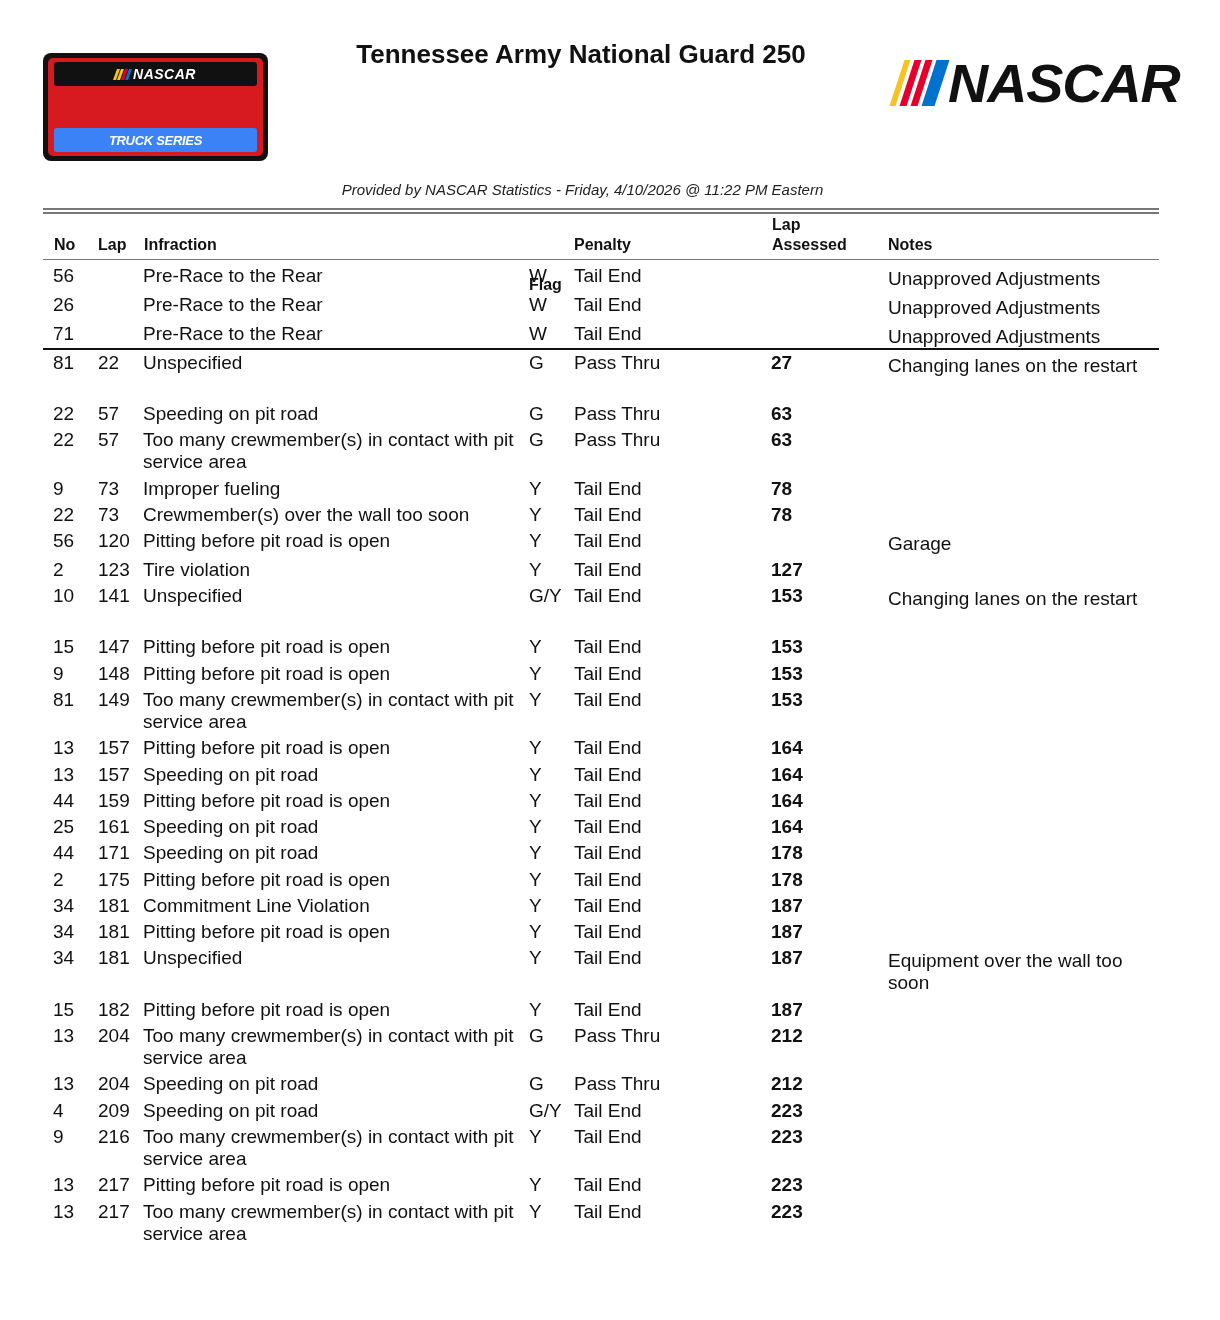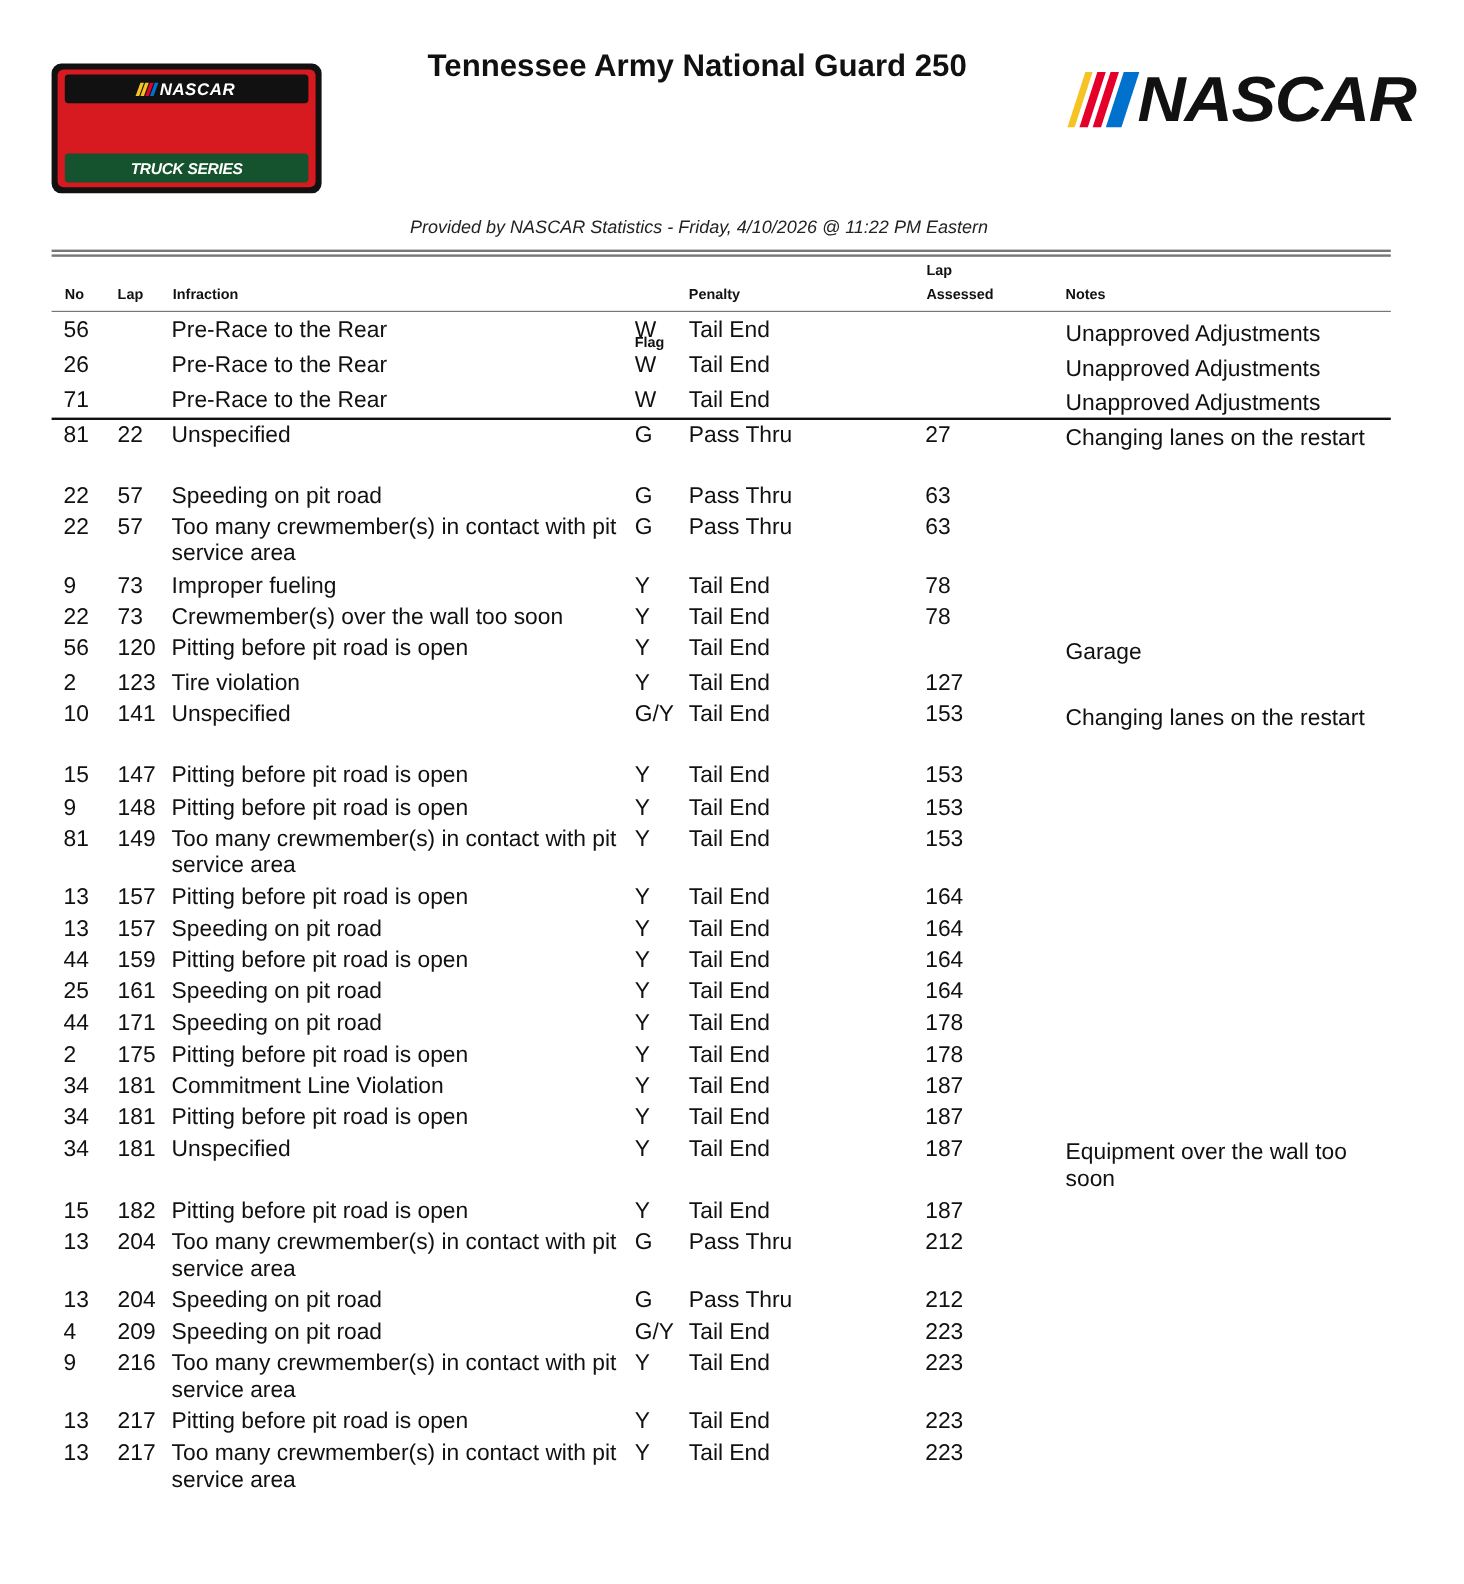--- a/index.html
+++ b/index.html
@@ -6,50 +6,50 @@
   body { width: 1220px; height: 1320px; position: relative; font-family: "Liberation Sans", sans-serif; color: #111; overflow: hidden; }
 
   
   .logo-craftsman { position: absolute; left: 43px; top: 53px; width: 225px; height: 108px; background: #111; border-radius: 8px; box-sizing: border-box; padding: 5px; }
   .logo-craftsman .inner { width: 100%; height: 100%; background: #d71920; border-radius: 5px; position: relative; overflow: hidden; }
   .logo-craftsman .top-band { position: absolute; left: 6px; right: 6px; top: 4px; height: 24px; background: #111; border-radius: 3px; display: flex; align-items: center; justify-content: center; gap: 3px; }
   .logo-craftsman .bars { display: flex; gap: 1px; transform: skewX(-20deg); }
   .logo-craftsman .bars i { display: block; width: 3px; height: 11px; }
   .logo-craftsman .nascar-small { color: #fff; font-weight: bold; font-style: italic; font-size: 14px; letter-spacing: 0.5px; }
   .logo-craftsman .craftsman-word { position: absolute; left: 0; right: 0; top: 34px; text-align: center; color: #fff; font-family: "DejaVu Sans Mono", monospace; font-weight: bold; font-size: 31px; letter-spacing: 2px; }
-  .logo-craftsman .bottom-band { position: absolute; left: 6px; right: 6px; bottom: 4px; height: 24px; background: #14532d; border-radius: 3px; display: flex; align-items: center; justify-content: center; color: #fff; font-weight: bold; font-style: italic; font-size: 13px; letter-spacing: -0.3px; }
+  .logo-craftsman .bottom-band { position: absolute; left: 6px; right: 6px; bottom: 4px; height: 24px; background: #3b82f6; border-radius: 3px; display: flex; align-items: center; justify-content: center; color: #fff; font-weight: bold; font-style: italic; font-size: 13px; letter-spacing: -0.3px; }
 
   
   .logo-nascar { position: absolute; left: 897px; top: 58px; height: 50px; display: flex; align-items: center; }
   .logo-nascar .stripes { display: flex; gap: 4px; transform: skewX(-18deg); margin-right: 6px; }
   .logo-nascar .stripes i { display: block; height: 46px; }
   .logo-nascar .word { font-family: "Liberation Sans", sans-serif; font-weight: bold; font-style: italic; font-size: 53px; color: #111; letter-spacing: -1px; transform: scaleX(1.05); transform-origin: left; }
 
   
   .titles { position: absolute; left: 330px; top: 36px; width: 502px; text-align: center; font-weight: bold; }
   .titles div { font-size: 26px; line-height: 36px; }
   .provided { position: absolute; left: 0; width: 1165px; top: 181px; text-align: center; font-style: italic; font-size: 15px; color: #222; }
 
   
   .rule-double { position: absolute; left: 43px; width: 1116px; top: 208px; height: 6px; border-top: 2px solid #777; border-bottom: 2px solid #777; box-sizing: border-box; }
   .rule-header { position: absolute; left: 43px; width: 1116px; top: 259px; border-top: 1.5px solid #777; }
   .rule-section { position: absolute; left: 43px; width: 1116px; top: 348px; border-top: 2px solid #111; }
 
   
-  .th { position: absolute; font-weight: bold; font-size: 12px; line-height: 20px; }
+  .th { position: absolute; font-weight: bold; font-size: 16px; line-height: 20px; }
 
   
   .row { position: absolute; left: 0; width: 1220px; font-size: 19px; line-height: 22px; }
   .row span { position: absolute; top: 0; white-space: nowrap; }
   .c-no { left: 53px; }
   .c-lap { left: 98px; }
   .c-inf { left: 143px; width: 375px; white-space: normal !important; }
   .c-flag { left: 529px; }
   .c-pen { left: 574px; }
-  .c-assess { left: 771px; }
+  .c-assess { left: 771px; font-weight: bold; }
   .c-notes { left: 888px; width: 260px; white-space: normal !important; top: 3px !important; }
 </style>
 </head>
 <body>
 
 <div class="logo-craftsman">
   <div class="inner">
     <div class="top-band">
       <span class="bars">
         <i style="background:#f6c324"></i>

